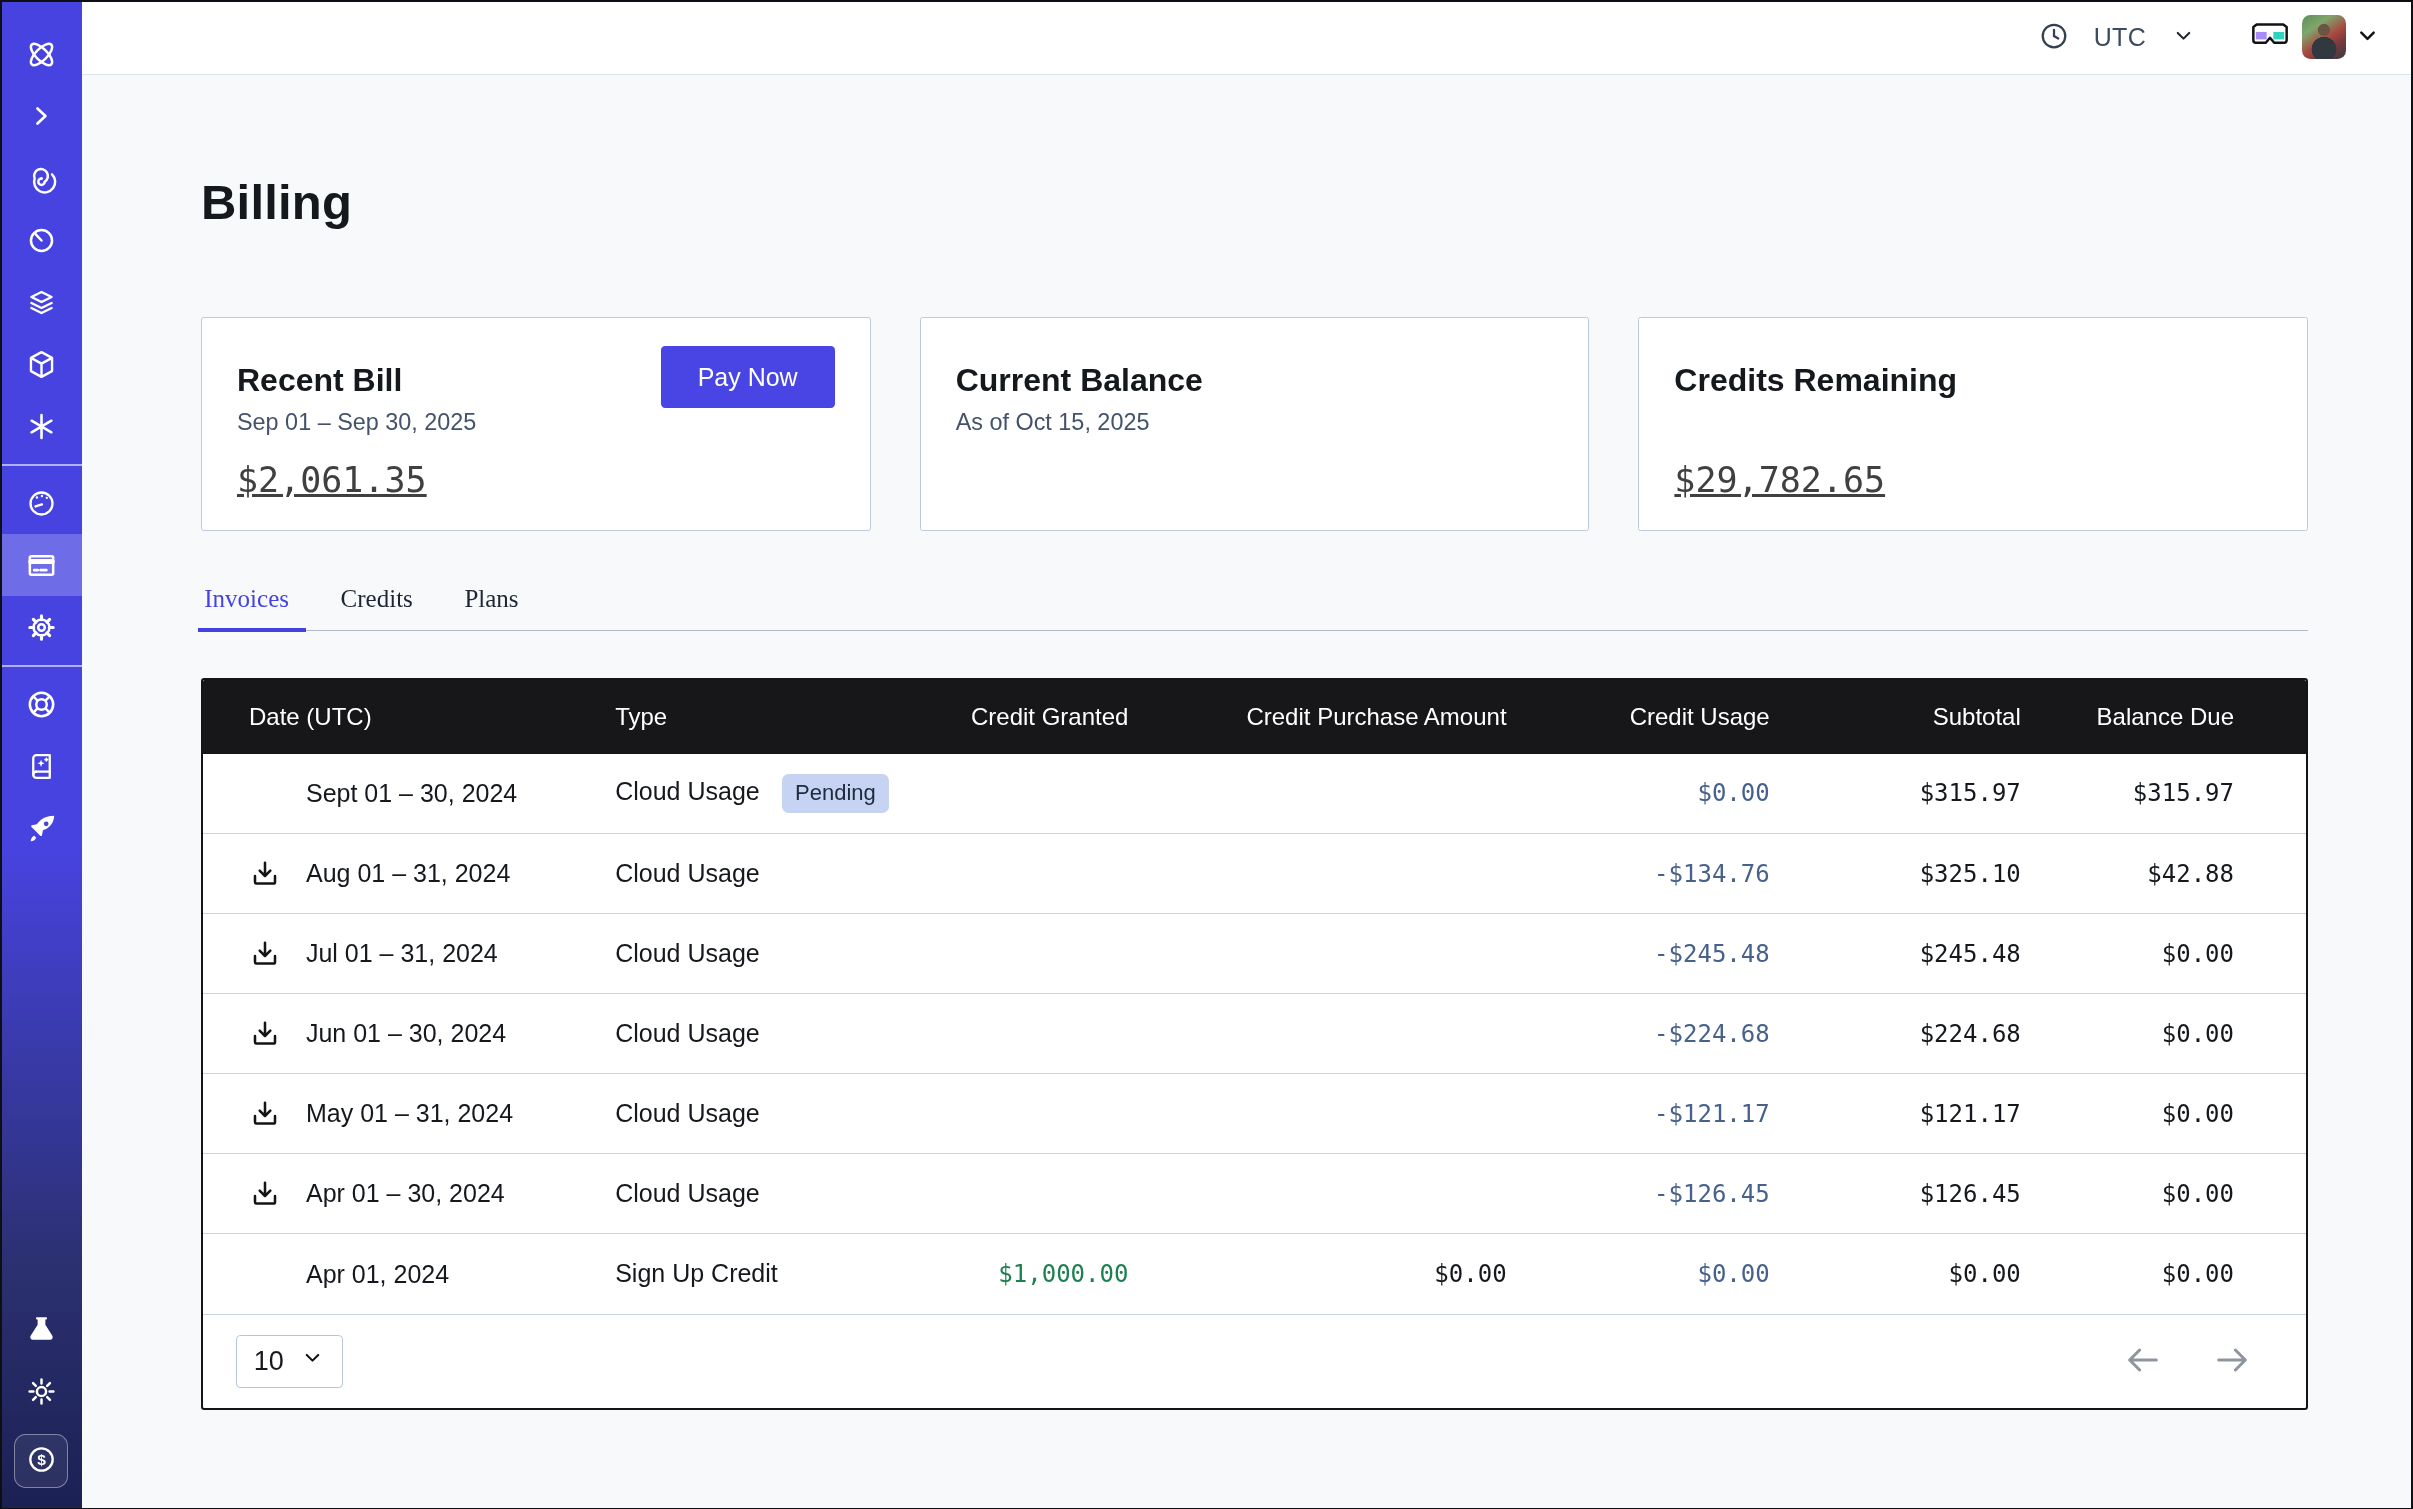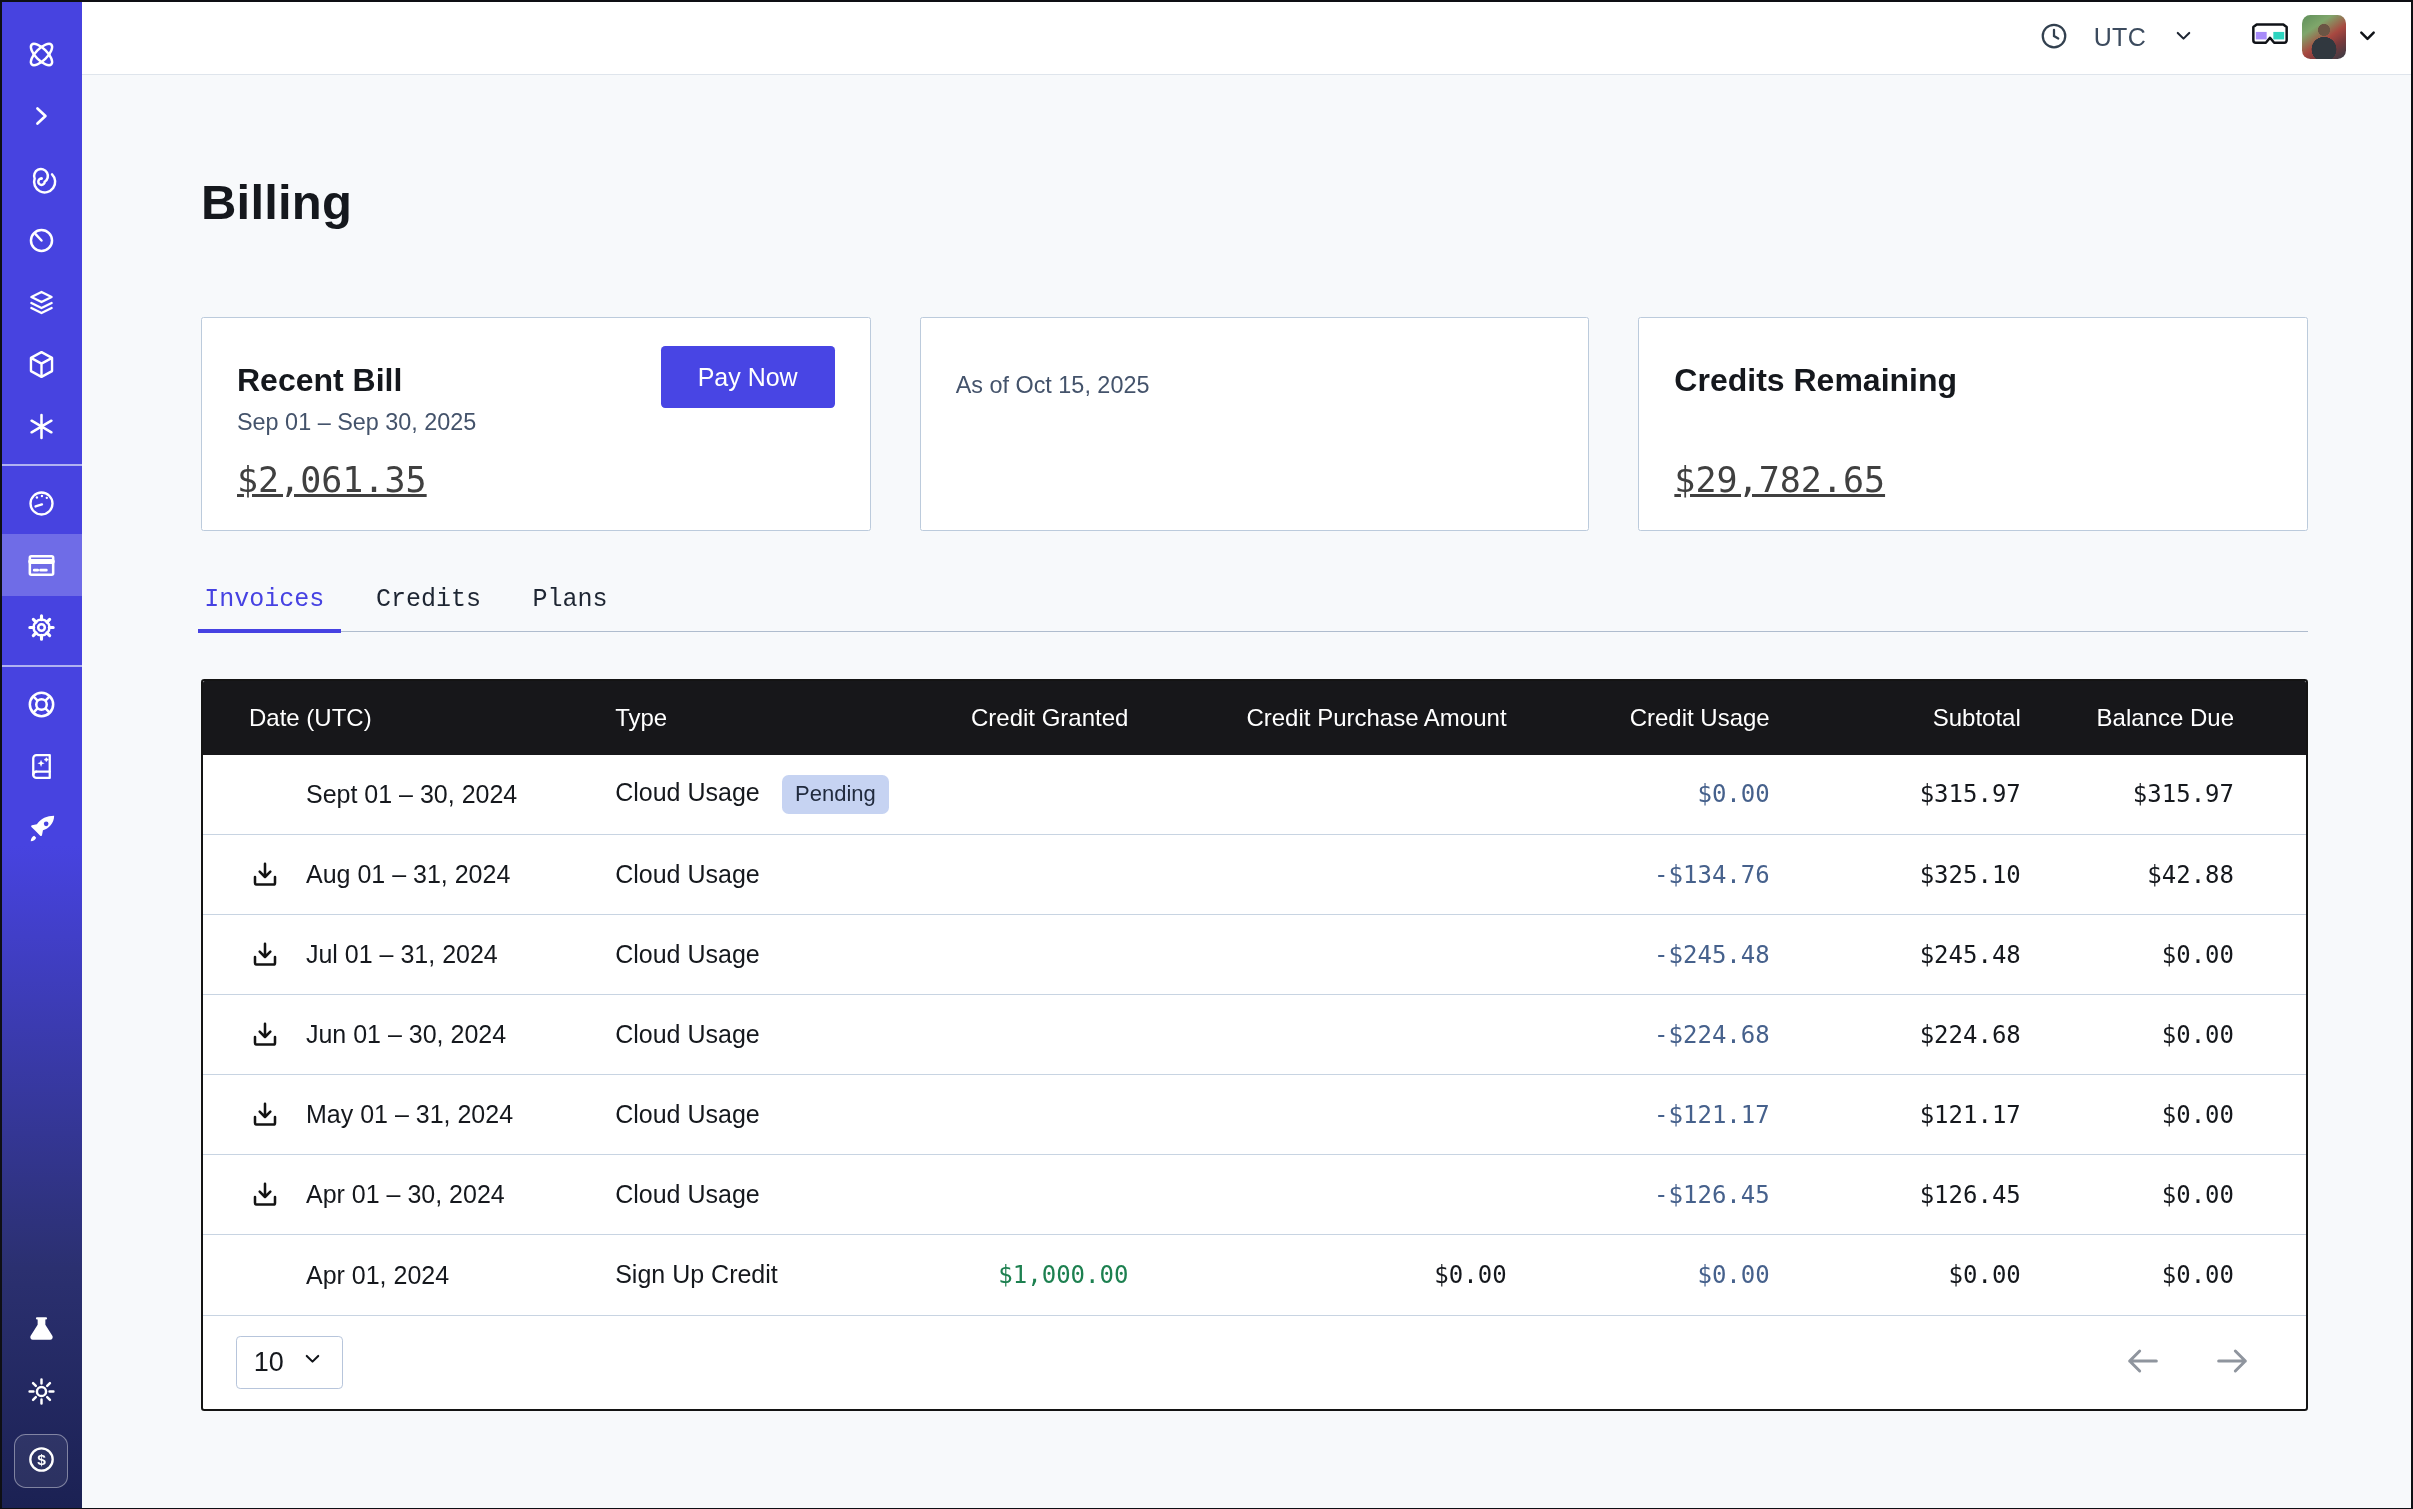--- a/index.html
+++ b/index.html
@@ -47,21 +47,21 @@
   .card { position:relative; flex:1 1 0; height:214px; background:#FFFFFF; border:1.7px solid #BCCBDC;
     border-radius:2.5px; padding:44px 35px 0 35px; }
   .card-title { font-size:32px; font-weight:600; color:#15181D; }
   .card-subtitle { font-size:23.4px; color:#44536B; margin-top:10px; min-height:28.5px; }
   .card-amount { font-size:35px; margin-top:22px; color:#404040;text-decoration:underline; }
   .pay-now { position:absolute; top:28px; right:35px; height:62px; padding:0 37px; background:#4845E4;
     color:#fff; font-size:25px; font-family:inherit; border:none; border-radius:4.2px; cursor:pointer; }
 
   
   .tabs { display:flex; gap:45px; margin-top:54px; border-bottom:1.7px solid #AFBCCE; }
-  .tab { background:none; border:none; font-family:Liberation Mono, monospace; font-size:25px; color:#1E2633; cursor:pointer;
+  .tab { background:none; border:none; font-family:Liberation Serif, serif; font-size:25px; color:#1E2633; cursor:pointer;
     padding:0 3.3px 16.7px 3.3px; position:relative; }
   .tab.active { color:#4642E2; font-weight:500; }
   .tab.active::after { content:''; position:absolute; left:-3.3px; right:-13.4px; bottom:-2.5px; height:4.2px; background:#4642E2; }
 
   
   .table-wrap { margin-top:47px; border:2.5px solid #141414; border-radius:3.3px; background:#fff; }
   table.invoices { width:100%; border-collapse:collapse; table-layout:fixed; }
   col.c1{width:412px} col.c2{width:285px} col.c3{width:228px} col.c4{width:378px}
   col.c5{width:263px} col.c6{width:251px} col.c7{width:285px}
   thead th { background:#17171A; color:#FFFFFF; font-weight:400; font-size:24px; height:74px;
@@ -272,20 +272,21 @@
     <h1 class="page-title">Billing</h1>
 
     <section class="cards">
       <div class="card">
         <div class="card-title">Recent Bill</div>
         <div class="card-subtitle">Sep 01 – Sep 30, 2025</div>
         <div class="card-amount mono">$2,061.35</div>
         <button class="pay-now">Pay Now</button>
       </div>
       <div class="card">
+        <div class="card-title">Current Balance</div>
         <div class="card-subtitle">As of Oct 15, 2025</div>
       </div>
       <div class="card">
         <div class="card-title">Credits Remaining</div>
         <div class="card-subtitle"></div>
         <div class="card-amount mono">$29,782.65</div>
       </div>
     </section>
 
     <nav class="tabs">

